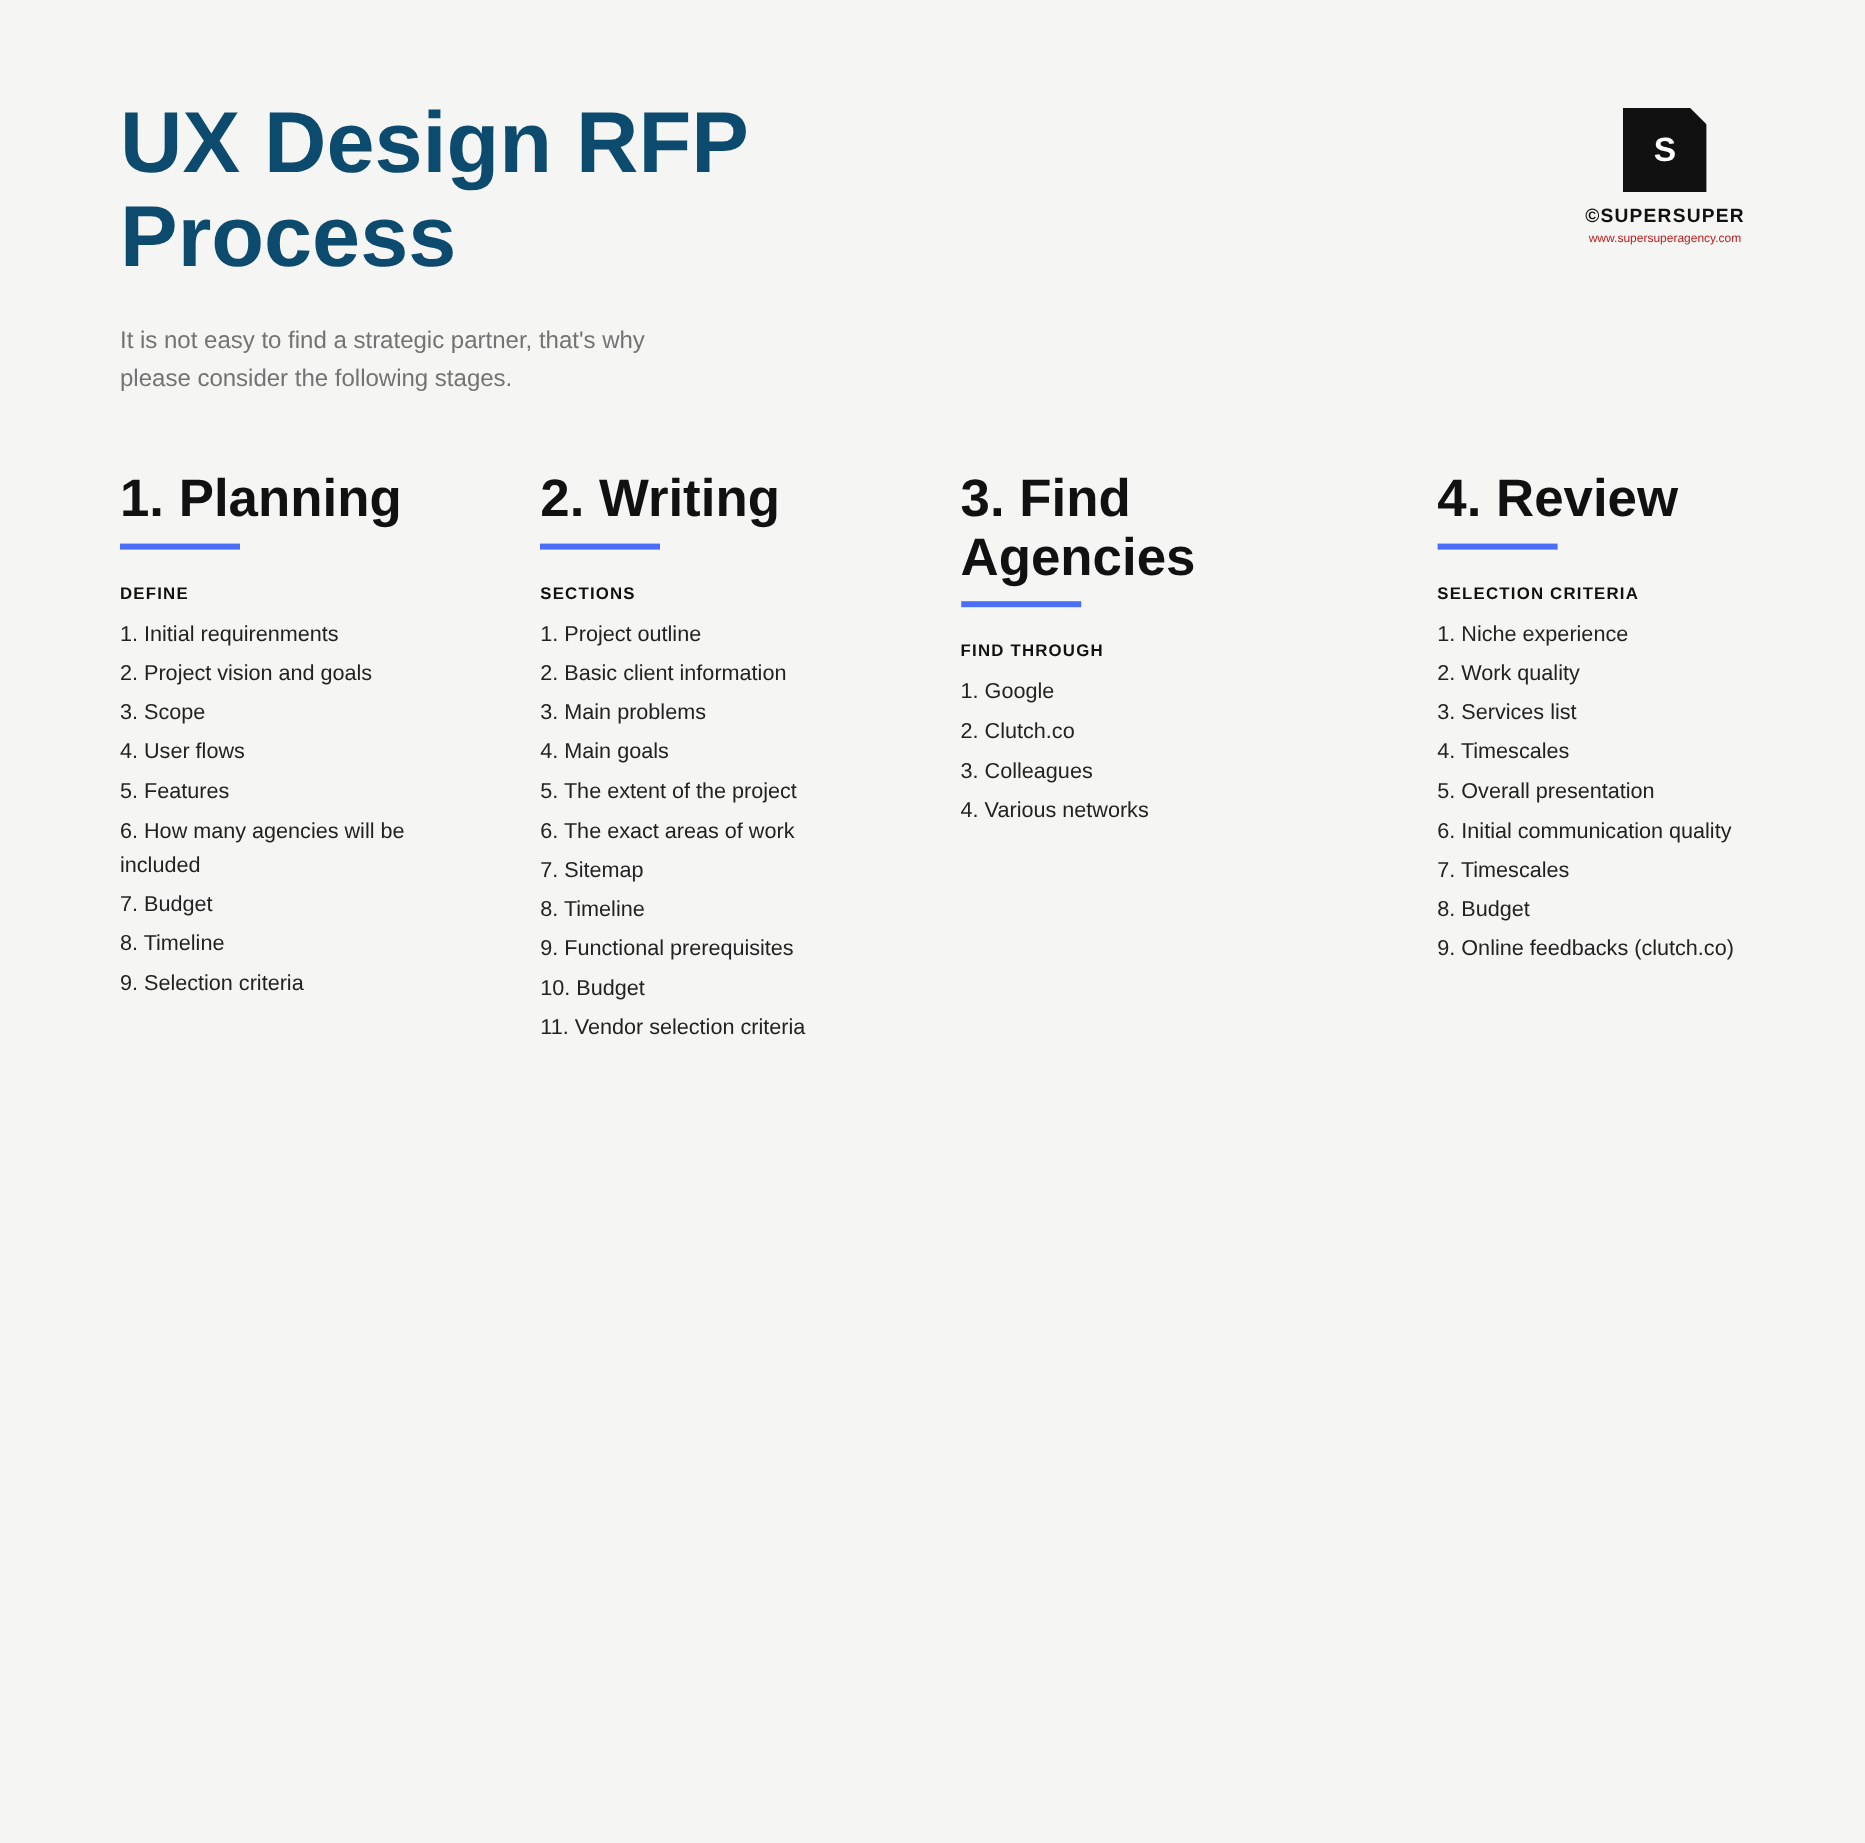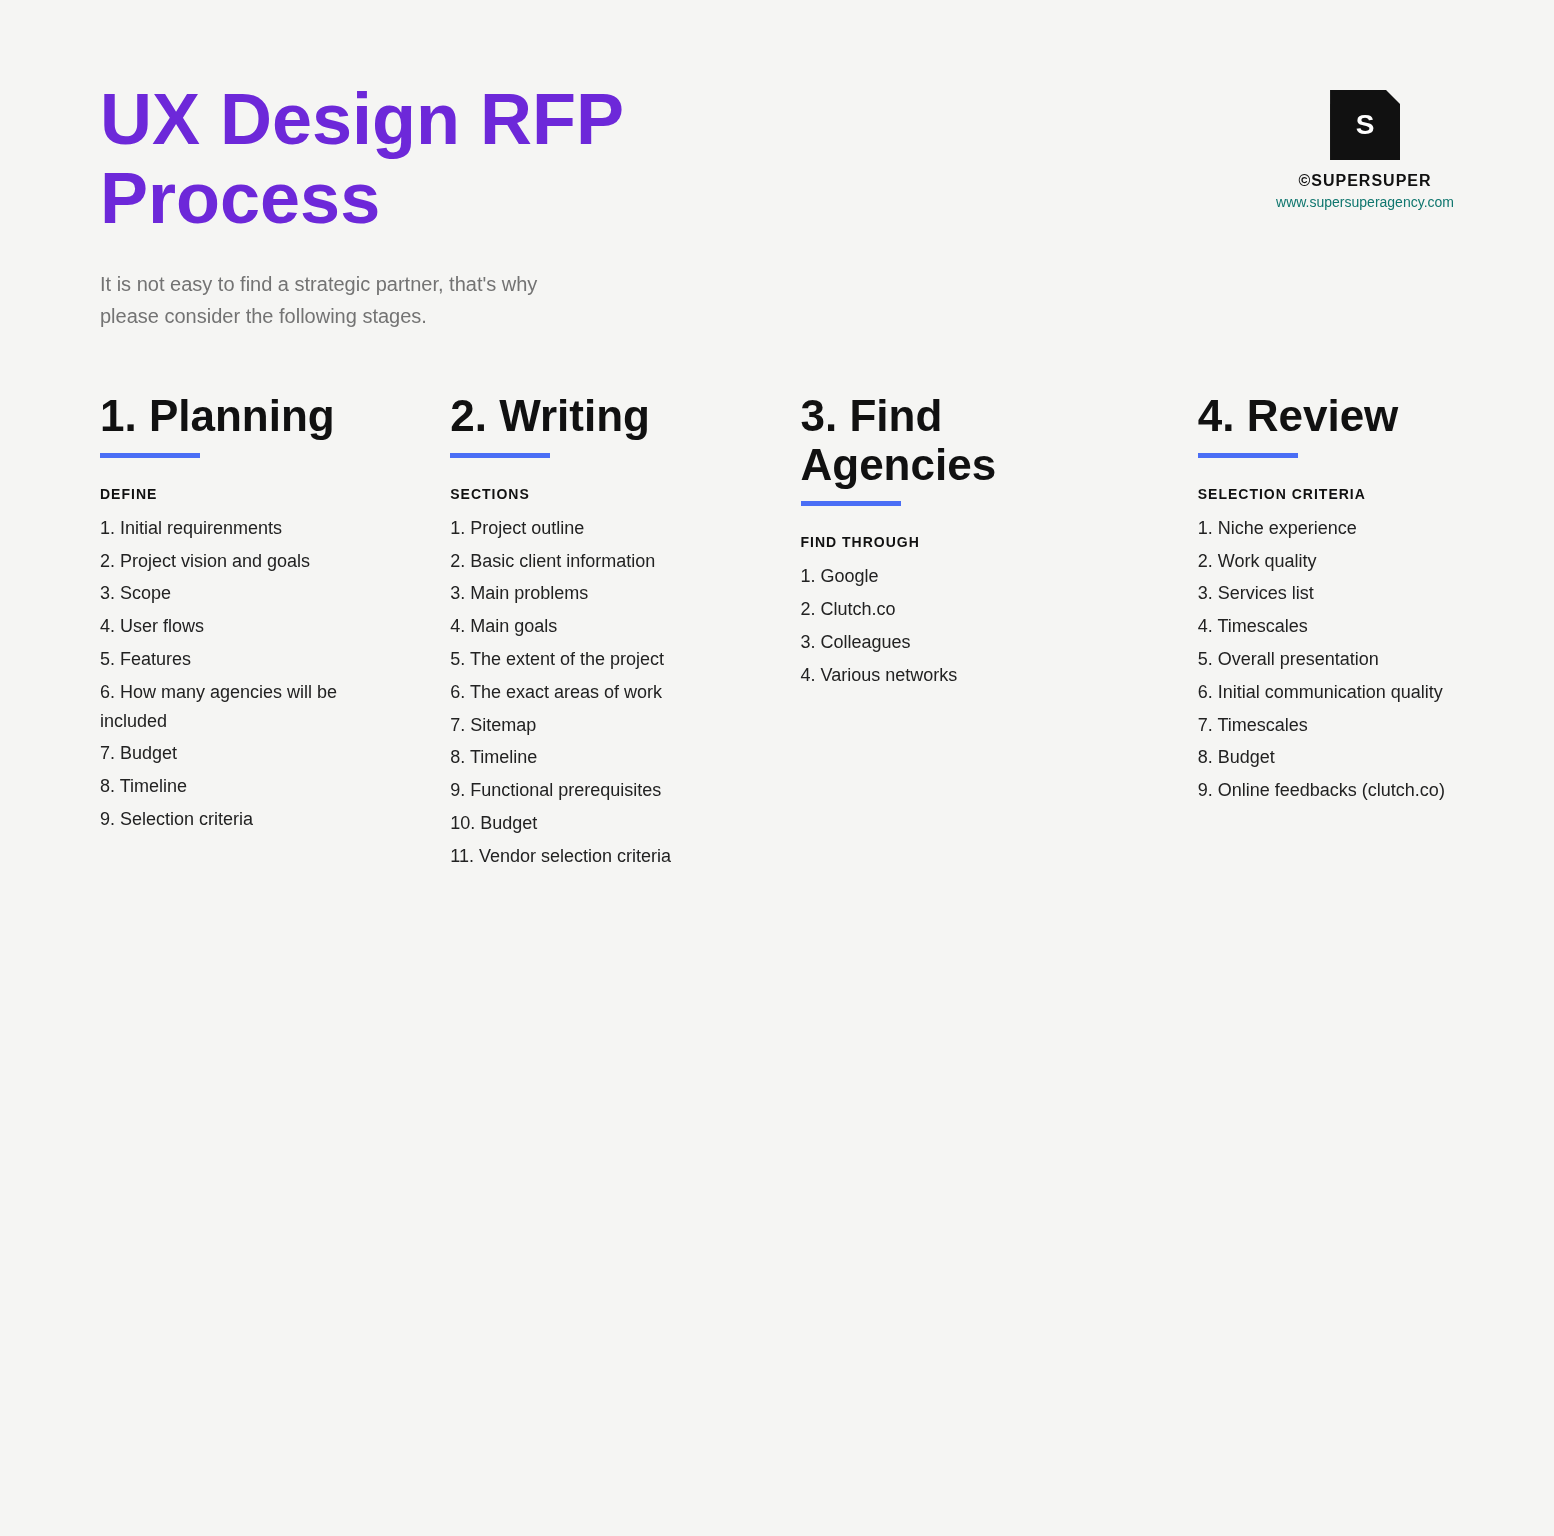--- a/index.html
+++ b/index.html
@@ -29,21 +29,21 @@
       justify-content: space-between;
       align-items: flex-start;
       margin-bottom: 60px;
     }
 
     .title-block h1 {
       font-size: 72px;
       font-weight: 900;
       font-family: 'Arial Black', 'Arial', sans-serif;
       line-height: 1.1;
-      color: #6d28d9;
+      color: #0c4a6e;
     }
 
     .subtitle-text {
       margin-top: 30px;
       font-size: 20px;
       line-height: 1.6;
       max-width: 500px;
       font-family: 'Arial', sans-serif;
       color: #737373;
     }
@@ -77,22 +77,22 @@
 
     .brand-name {
       font-size: 16px;
       font-weight: 900;
       font-family: 'Arial Black', 'Arial', sans-serif;
       letter-spacing: 1px;
       color: #111;
     }
 
     .brand-url {
-      font-size: 14px;
-      color: #0f766e;
+      font-size: 10px;
+      color: #b91c1c;
       font-family: 'Arial', sans-serif;
       margin-top: 4px;
     }
 
     
     .main-content {
       display: grid;
       grid-template-columns: 1fr 1fr 1fr 1fr;
       gap: 47px;
       margin-top: 60px;

